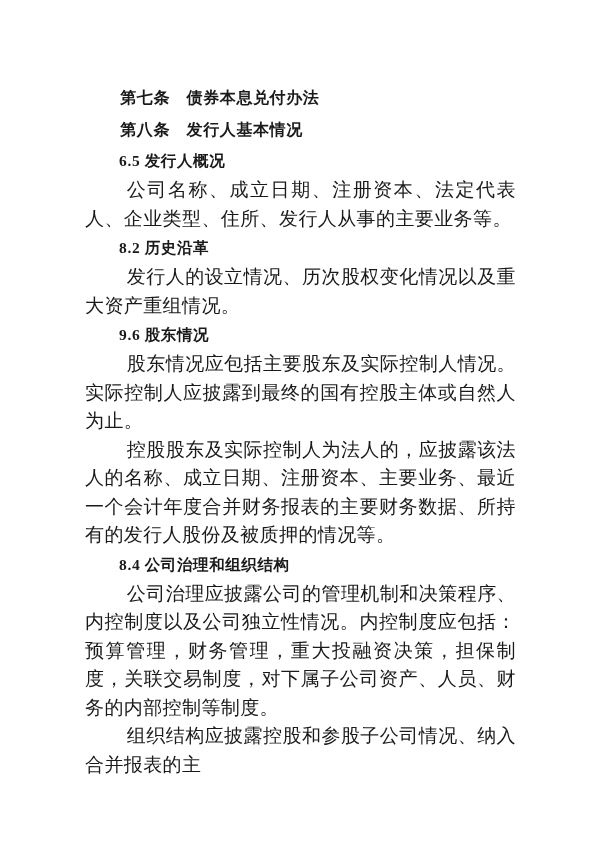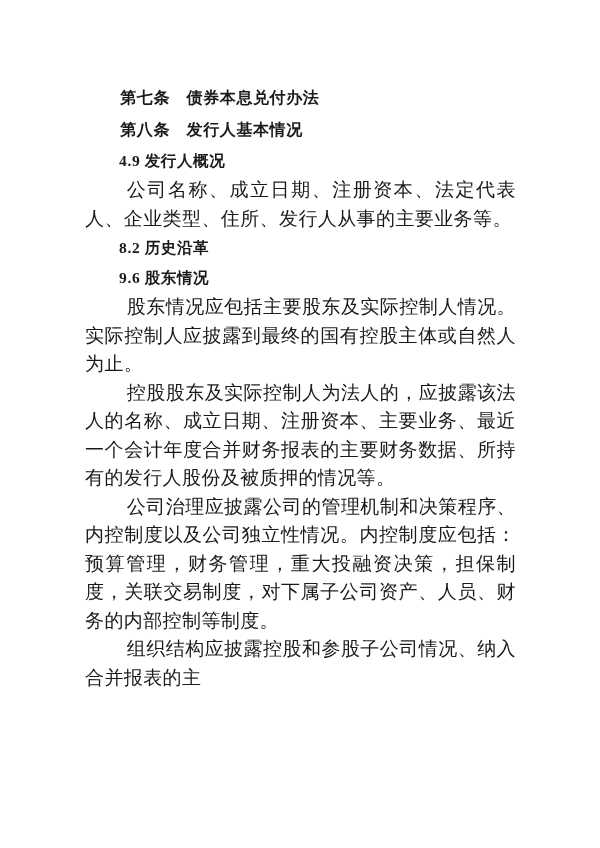--- a/index.html
+++ b/index.html
@@ -59,23 +59,25 @@
     font-family: "Liberation Serif", "DejaVu Serif", serif;
   }
 </style>
 </head>
 <body>
 
 <div class="page">
   <div class="content" id="content">
       <div class="block h1">第七条　债券本息兑付办法</div>
       <div class="block h1">第八条　发行人基本情况</div>
-      <div class="block h2">4.9 发行人概况</div>
+      <div class="block h2">6.5 发行人概况</div>
       <div class="block p">公司名称、成立日期、注册资本、法定代表人、企业类型、住所、发行人从事的主要业务等。</div>
       <div class="block h2">8.2 历史沿革</div>
+      <div class="block p">发行人的设立情况、历次股权变化情况以及重大资产重组情况。</div>
       <div class="block h2">9.6 股东情况</div>
       <div class="block p">股东情况应包括主要股东及实际控制人情况。实际控制人应披露到最终的国有控股主体或自然人为止。</div>
       <div class="block p">控股股东及实际控制人为法人的，应披露该法人的名称、成立日期、注册资本、主要业务、最近一个会计年度合并财务报表的主要财务数据、所持有的发行人股份及被质押的情况等。</div>
+      <div class="block h2">8.4 公司治理和组织结构</div>
       <div class="block p">公司治理应披露公司的管理机制和决策程序、内控制度以及公司独立性情况。内控制度应包括：预算管理，财务管理，重大投融资决策，担保制度，关联交易制度，对下属子公司资产、人员、财务的内部控制等制度。</div>
       <div class="block p">组织结构应披露控股和参股子公司情况、纳入合并报表的主</div>
     </div>
   <div class="page-number">2</div>
 </div>
 
 </body></html>

